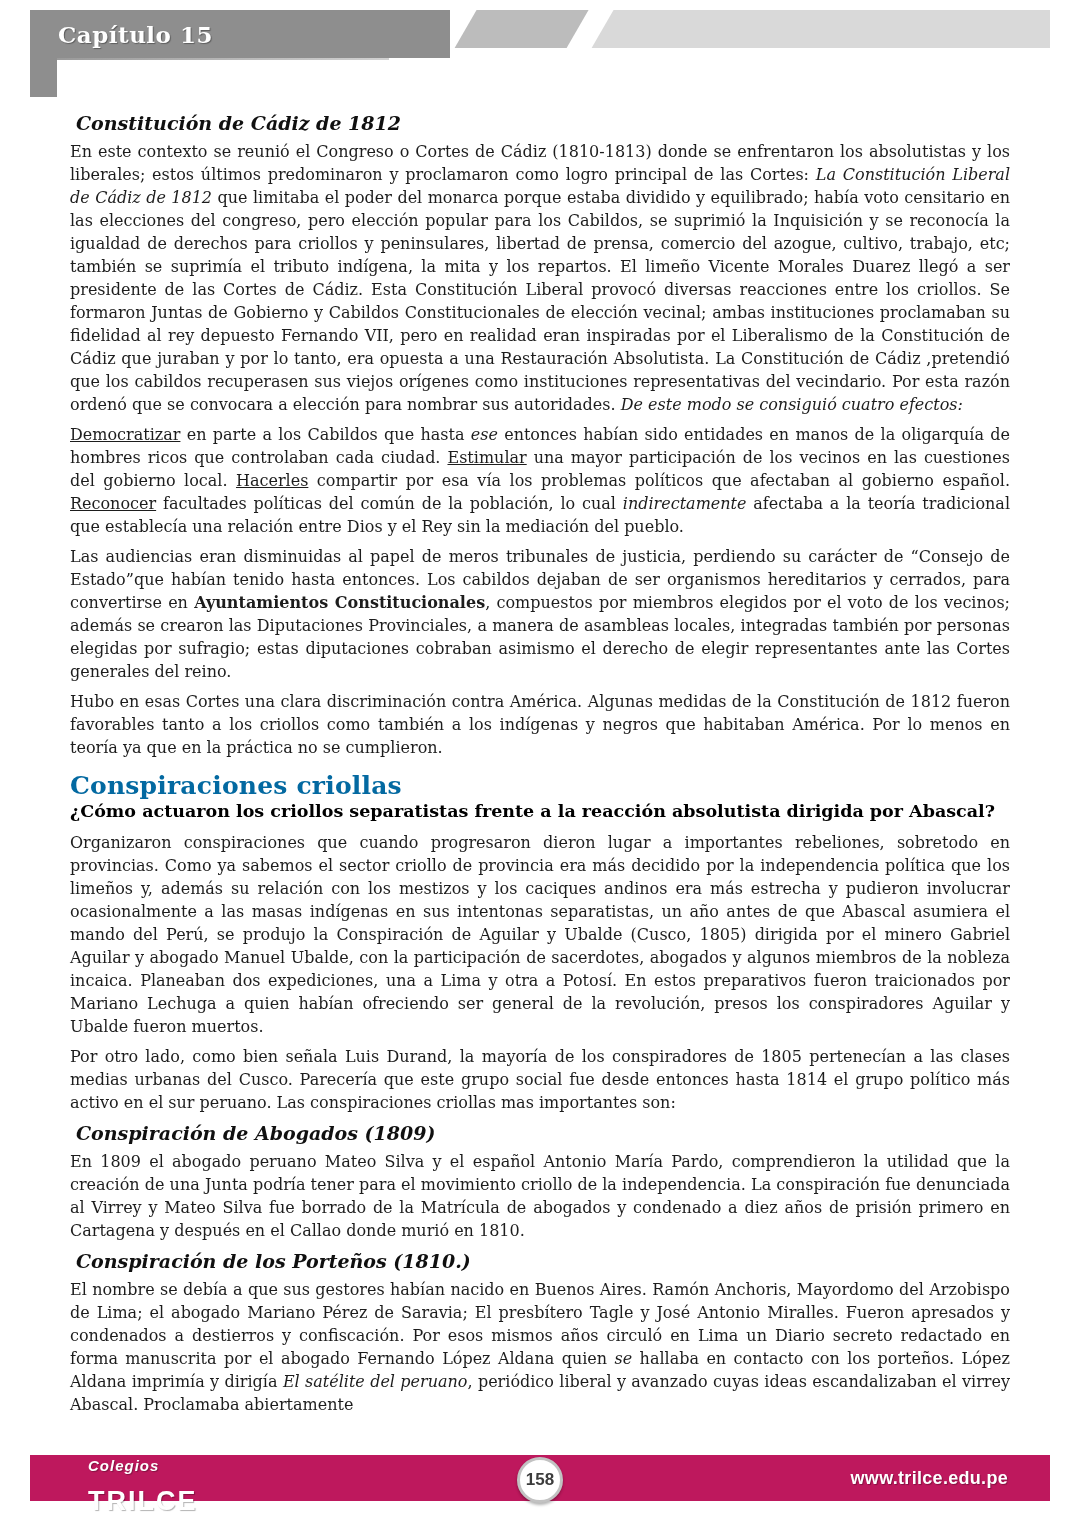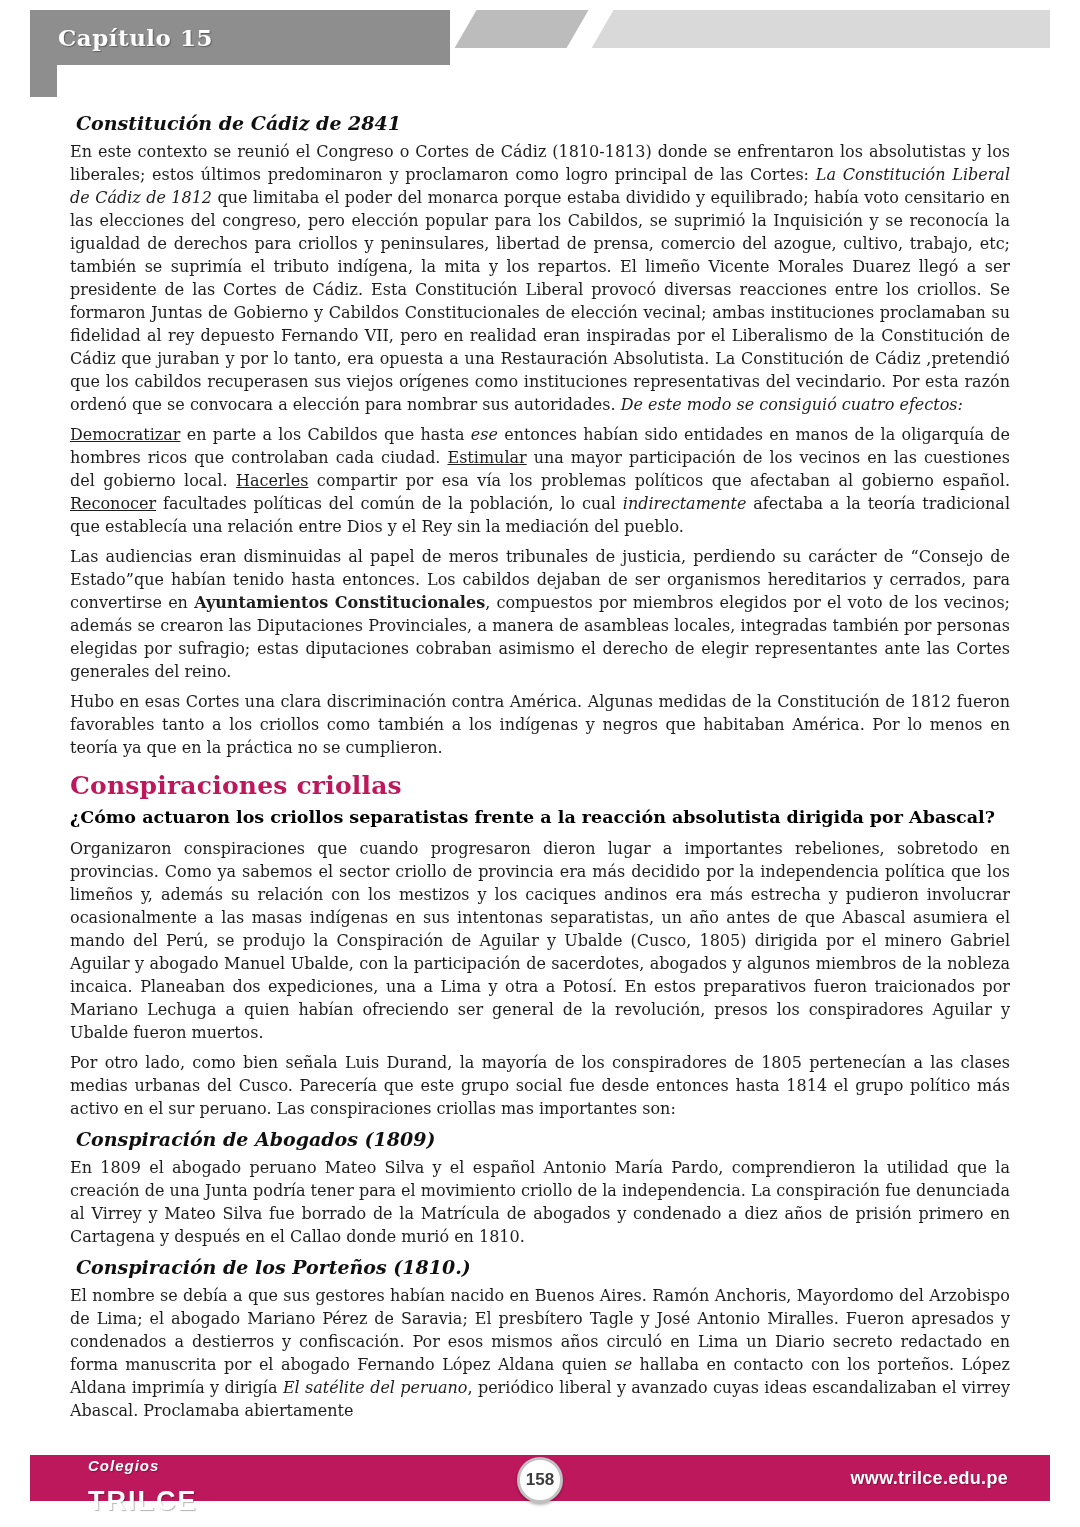--- a/index.html
+++ b/index.html
@@ -5,21 +5,21 @@
   * { margin:0; padding:0; box-sizing:border-box; }
   html,body { background:#e9e9e9; }
   .page {
     position:relative; width:1080px; height:1527px; margin:0 auto;
     background:#ffffff; overflow:hidden;
     font-family:"DejaVu Serif", serif; color:#1d1d1d;
   }
 
   
   .hdr-hbar {
-    position:absolute; left:30px; top:10px; width:420px; height:55px;
+    position:absolute; left:30px; top:10px; width:420px; height:48px;
     background:#8e8e8e; display:flex; align-items:center; z-index:3;
   }
   .chapter-title {
     color:#ffffff; font-weight:bold; font-size:23px; padding-left:28px;
     letter-spacing:0.5px; text-shadow:1px 1px 1px rgba(0,0,0,0.35);
   }
   .hdr-vbar { position:absolute; left:30px; top:10px; width:27px; height:87px; background:#8e8e8e; z-index:2; }
   .hdr-underline {
     position:absolute; left:57px; top:51px; width:332px; height:9px;
     background:linear-gradient(to right,#9a9a9a,#d2d2d2); z-index:2;
@@ -40,22 +40,22 @@
   .seg-i { font-style:italic; }
   .seg-b { font-weight:bold; }
   .seg-u { text-decoration:underline; }
 
   .h-italic {
     font-size:19px; font-style:italic; font-weight:bold; color:#101010;
     margin:0 0 6px 6px;
   }
   .h-sub { margin-top:8px; }
   .h-section {
-    font-size:25px; font-weight:bold; color:#be185d;
-    margin:12px 0 6px 0; letter-spacing:0.2px;
+    font-size:25px; font-weight:bold; color:#0369a1;
+    margin:12px 0 0 0; letter-spacing:0.2px;
   }
   .h-question {
     font-size:17.5px; font-weight:bold; color:#000000;
     margin:0 0 8px 0; line-height:23px;
   }
 
   
   .footer-bar {
     position:absolute; left:30px; right:30px; top:1455px; height:46px;
     background:#be185d; z-index:5;
@@ -89,21 +89,21 @@
       <span class="chapter-title">Capítulo 15</span>
     </div>
     <div class="hdr-underline"></div>
     <div class="hdr-deco-wrap">
       <div class="deco-a"></div>
       <div class="deco-b"></div>
     </div>
   </header>
 
   <main class="content">
-    <h3 class="h-italic">Constitución de Cádiz de 2841</h3>
+    <h3 class="h-italic">Constitución de Cádiz de 1812</h3>
     <p class="body-text"><span>En este contexto se reunió el Congreso o Cortes de Cádiz (1810-1813) donde se enfrentaron los absolutistas y los liberales; estos últimos predominaron y proclamaron como logro principal de las Cortes: </span><span class="seg-i">La Constitución Liberal de Cádiz de 1812</span><span> que limitaba el poder del monarca porque estaba dividido y equilibrado; había voto censitario en las elecciones del congreso, pero elección popular para los Cabildos, se suprimió la Inquisición y se reconocía la igualdad de derechos para criollos y peninsulares, libertad de prensa, comercio del azogue, cultivo, trabajo, etc; también se suprimía el tributo indígena, la mita y los repartos. El limeño Vicente Morales Duarez llegó a ser presidente de las Cortes de Cádiz. Esta Constitución Liberal provocó diversas reacciones entre los criollos. Se formaron Juntas de Gobierno y Cabildos Constitucionales de elección vecinal; ambas instituciones proclamaban su fidelidad al rey depuesto Fernando VII, pero en realidad eran inspiradas por el Liberalismo de la Constitución de Cádiz que juraban y por lo tanto, era opuesta a una Restauración Absolutista. La Constitución de Cádiz ,pretendió que los cabildos recuperasen sus viejos orígenes como instituciones representativas del vecindario. Por esta razón ordenó que se convocara a elección para nombrar sus autoridades. </span><span class="seg-i">De este modo se consiguió cuatro efectos:</span></p>
     <p class="body-text"><span class="seg-u">Democratizar</span><span> en parte a los Cabildos que hasta </span><span class="seg-i">ese</span><span> entonces habían sido entidades en manos de la oligarquía de hombres ricos que controlaban cada ciudad. </span><span class="seg-u">Estimular</span><span> una mayor participación de los vecinos en las cuestiones del gobierno local. </span><span class="seg-u">Hacerles</span><span> compartir por esa vía los problemas políticos que afectaban al gobierno español. </span><span class="seg-u">Reconocer</span><span> facultades políticas del común de la población, lo cual </span><span class="seg-i">indirectamente</span><span> afectaba a la teoría tradicional que establecía una relación entre Dios y el Rey sin la mediación del pueblo.</span></p>
     <p class="body-text"><span>Las audiencias eran disminuidas al papel de meros tribunales de justicia, perdiendo su carácter de “Consejo de Estado”que habían tenido hasta entonces. Los cabildos dejaban de ser organismos hereditarios y cerrados, para convertirse en </span><span class="seg-b">Ayuntamientos Constitucionales</span><span>, compuestos por miembros elegidos por el voto de los vecinos; además se crearon las Diputaciones Provinciales, a manera de asambleas locales, integradas también por personas elegidas por sufragio; estas diputaciones cobraban asimismo el derecho de elegir representantes ante las Cortes generales del reino.</span></p>
     <p class="body-text"><span>Hubo en esas Cortes una clara discriminación contra América. Algunas medidas de la Constitución de 1812 fueron favorables tanto a los criollos como también a los indígenas y negros que habitaban América. Por lo menos en teoría ya que en la práctica no se cumplieron.</span></p>
 
     <h2 class="h-section">Conspiraciones criollas</h2>
     <p class="h-question">¿Cómo actuaron los criollos separatistas frente a la reacción absolutista dirigida por Abascal?</p>
     <p class="body-text"><span>Organizaron conspiraciones que cuando progresaron dieron lugar a importantes rebeliones, sobretodo en provincias. Como ya sabemos el sector criollo de provincia era más decidido por la independencia política que los limeños y, además su relación con los mestizos y los caciques andinos era más estrecha y pudieron involucrar ocasionalmente a las masas indígenas en sus intentonas separatistas, un año antes de que Abascal asumiera el mando del Perú, se produjo la Conspiración de Aguilar y Ubalde (Cusco, 1805) dirigida por el minero Gabriel Aguilar y abogado Manuel Ubalde, con la participación de sacerdotes, abogados y algunos miembros de la nobleza incaica. Planeaban dos expediciones, una a Lima y otra a Potosí. En estos preparativos fueron traicionados por Mariano Lechuga a quien habían ofreciendo ser general de la revolución, presos los conspiradores Aguilar y Ubalde fueron muertos.</span></p>
     <p class="body-text"><span>Por otro lado, como bien señala Luis Durand, la mayoría de los conspiradores de 1805 pertenecían a las clases medias urbanas del Cusco. Parecería que este grupo social fue desde entonces hasta 1814 el grupo político más activo en el sur peruano. Las conspiraciones criollas mas importantes son:</span></p>
 

